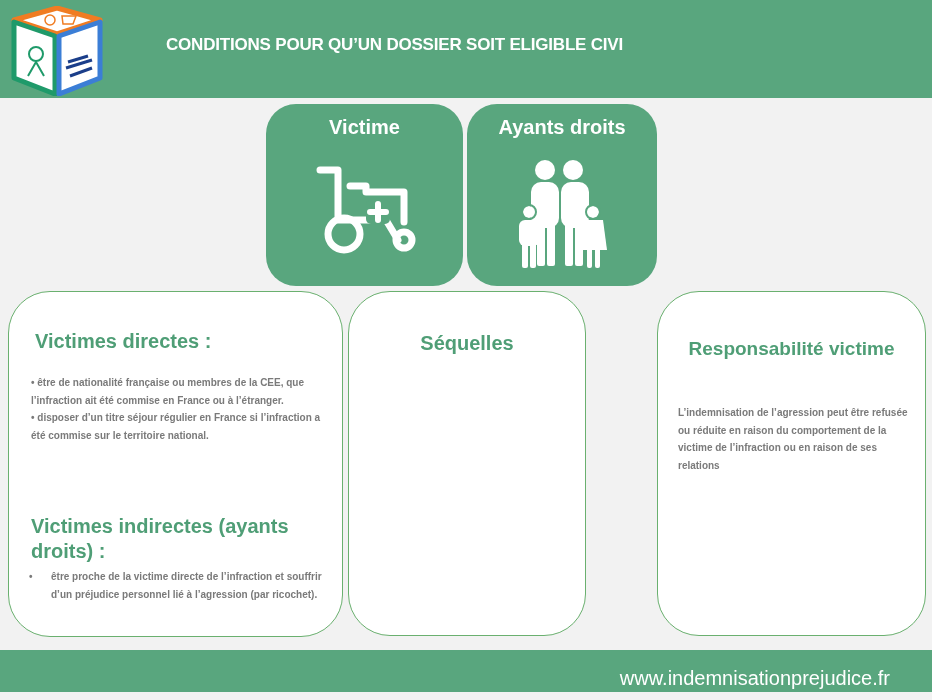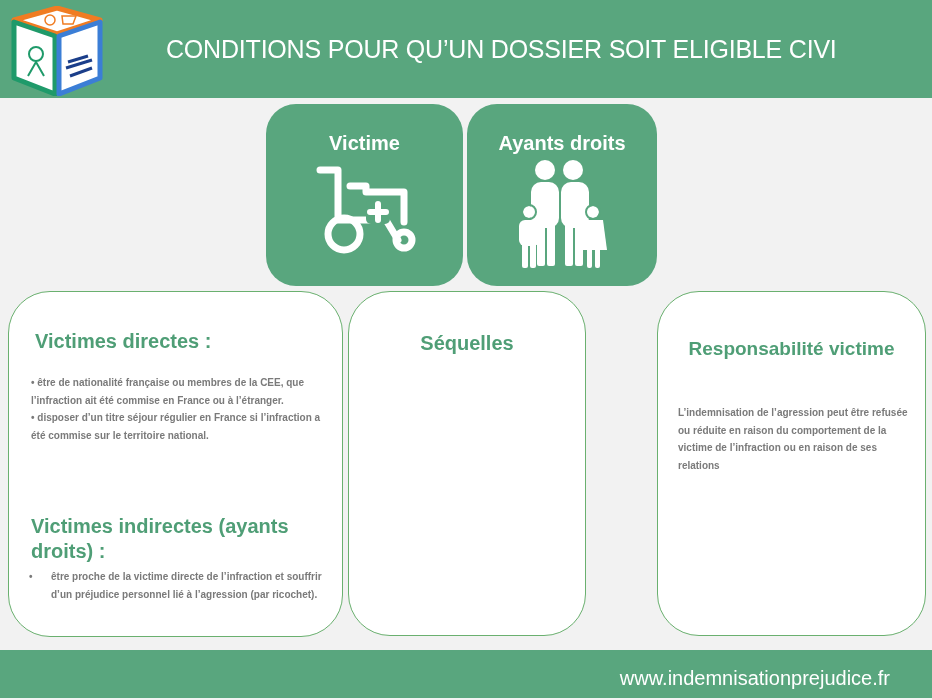--- a/index.html
+++ b/index.html
@@ -1,27 +1,27 @@
 <!DOCTYPE html>
 <html><head>
 <meta charset="utf-8">
 <style>
   * { box-sizing: border-box; margin: 0; padding: 0; }
   html, body { width: 932px; height: 700px; overflow: hidden; }
   body { background: #f2f2f2; font-family: "Liberation Sans", "DejaVu Sans", sans-serif; position: relative; }
   .header { position: absolute; left: 0; top: 0; width: 932px; height: 98px; background: #59a67e; }
   .logo { position: absolute; left: 10px; top: 6px; width: 94px; height: 90px; }
-  .title { position: absolute; left: 166px; top: 35px; color: #fff; font-weight: normal; font-size: 25px; letter-spacing: -0.2px; white-space: nowrap; }
+  .title { position: absolute; left: 166px; top: 35px; color: #fff; font-weight: bold; font-size: 17px; letter-spacing: -0.2px; white-space: nowrap; }
   .tile { position: absolute; top: 104px; height: 182px; background: #59a67e; border-radius: 30px; color: #fff; text-align: center; }
-  .tile .tile-label { display: block; margin-top: 28px; font-size: 20px; font-weight: bold; }
+  .tile .tile-label { display: block; margin-top: 12px; font-size: 20px; font-weight: bold; }
   .tile svg { position: absolute; }
   .card { position: absolute; top: 291px; background: #fff; border: 1.5px solid #6ab06f; border-radius: 42px; }
   .h-green { color: #4f9e76; font-weight: bold; }
   .body-text { color: #7a7a7a; font-weight: bold; font-size: 10px; line-height: 17.5px; }
-  .footer { position: absolute; left: 0; top: 650px; width: 932px; height: 48px; background: #59a67e; }
+  .footer { position: absolute; left: 0; top: 650px; width: 932px; height: 42px; background: #59a67e; }
   .footer-url { position: absolute; right: 42px; top: 17px; color: #fff; font-size: 20px; }
   ul.dash { list-style: none; }
   ul.dash li { position: relative; padding-left: 24px; }
   ul.dash li::before { content: "\2022"; position: absolute; left: 2px; top: 0; font-size: 10px; }
 </style>
 </head>
 <body>
 
 <div class="header">
   <svg class="logo" viewBox="0 0 94 90">

